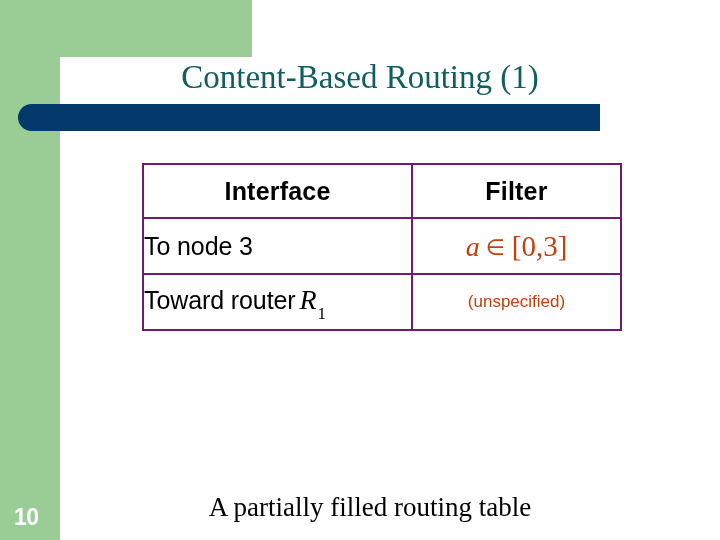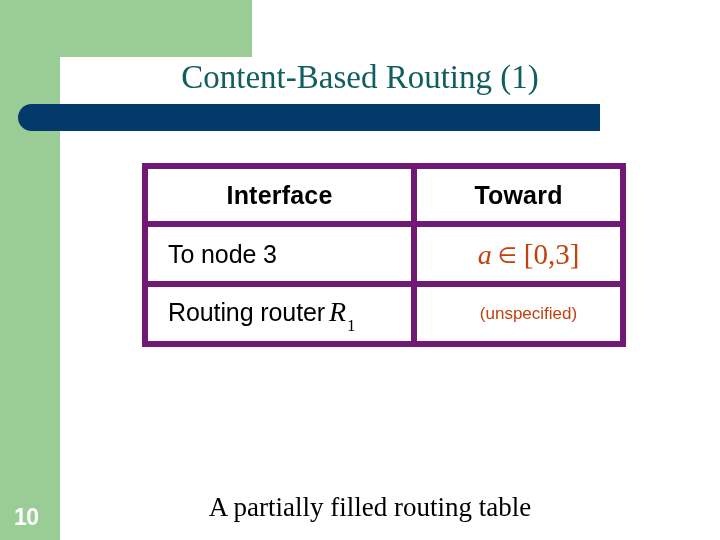--- a/index.html
+++ b/index.html
@@ -91,39 +91,38 @@
     width: 478px;
   }
   table.routing-table {
     border-collapse: collapse;
     width: 478px;
     background: #ffffff;
     table-layout: fixed;
   }
   table.routing-table td,
   table.routing-table th {
-    border: 6px solid #701a75;
+    border: 2px solid #701a75;
     padding: 0;
     vertical-align: middle;
   }
   col.col-interface { width: 269px; }
   col.col-filter    { width: 209px; }
 
   table.routing-table th {
     height: 52px;
     font-family: "Liberation Sans", sans-serif;
     font-size: 25px;
     font-weight: bold;
     color: #000000;
     text-align: center;
     letter-spacing: 0.2px;
   }
   table.routing-table td {
     height: 54px;
-    padding-left: 20px;
   }
 
   .cell-iface {
     font-family: "Liberation Sans", sans-serif;
     font-size: 25px;
     color: #000000;
     padding-left: 13px;
     white-space: nowrap;
     letter-spacing: -0.1px;
   }
@@ -198,33 +197,33 @@
 
   <div class="table-wrap">
     <table class="routing-table">
       <colgroup>
         <col class="col-interface">
         <col class="col-filter">
       </colgroup>
       <thead>
         <tr>
           <th>Interface</th>
-          <th>Toward</th>
+          <th>Filter</th>
         </tr>
       </thead>
       <tbody>
         <tr>
           <td class="cell-iface">To node 3</td>
           <td class="cell-filter">
             <span class="mathvar">a</span><span class="mathop">∈</span><span class="mathset">[0,3]</span>
           </td>
         </tr>
         <tr>
           <td class="cell-iface">
-            <span>Routing router</span><span class="router-r">R</span><span class="router-sub">1</span>
+            <span>Toward router</span><span class="router-r">R</span><span class="router-sub">1</span>
           </td>
           <td class="cell-filter plain">(unspecified)</td>
         </tr>
       </tbody>
     </table>
   </div>
 
   <div class="caption">A partially filled routing table</div>
 
 </div>

